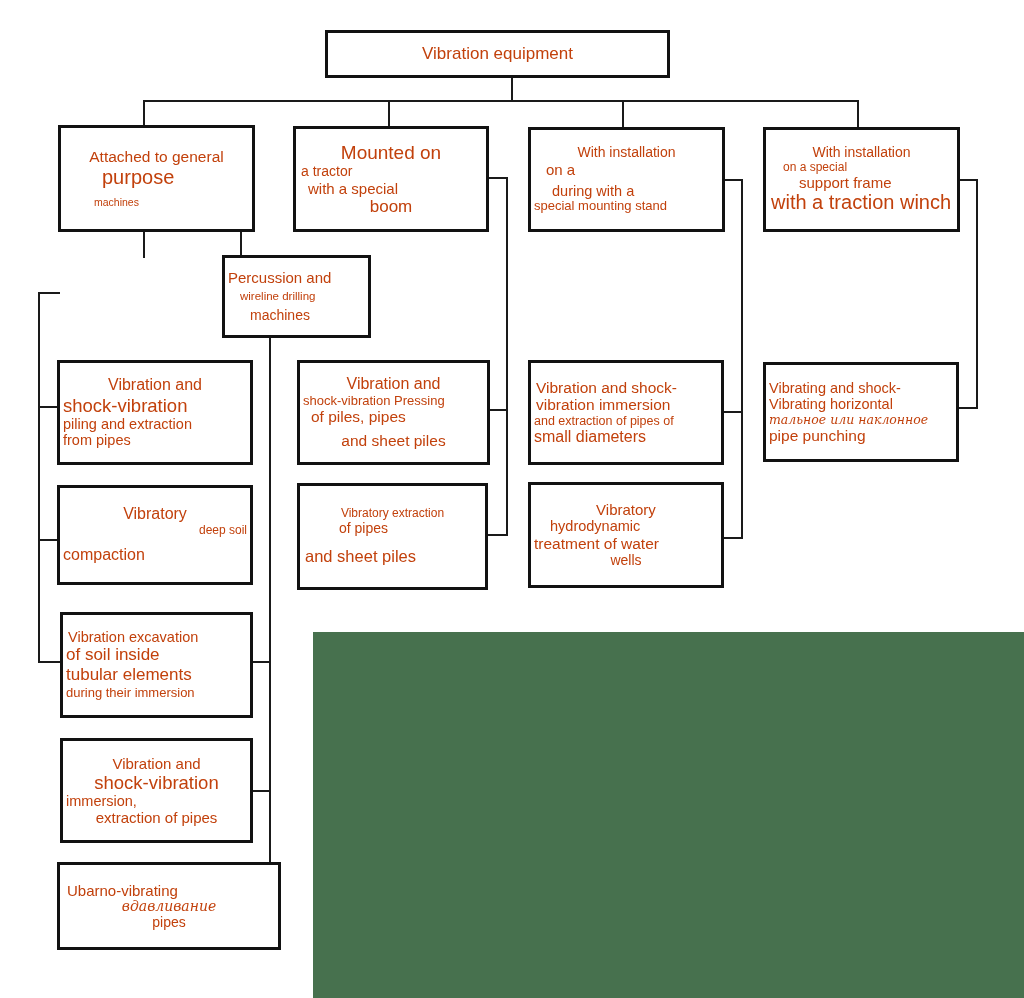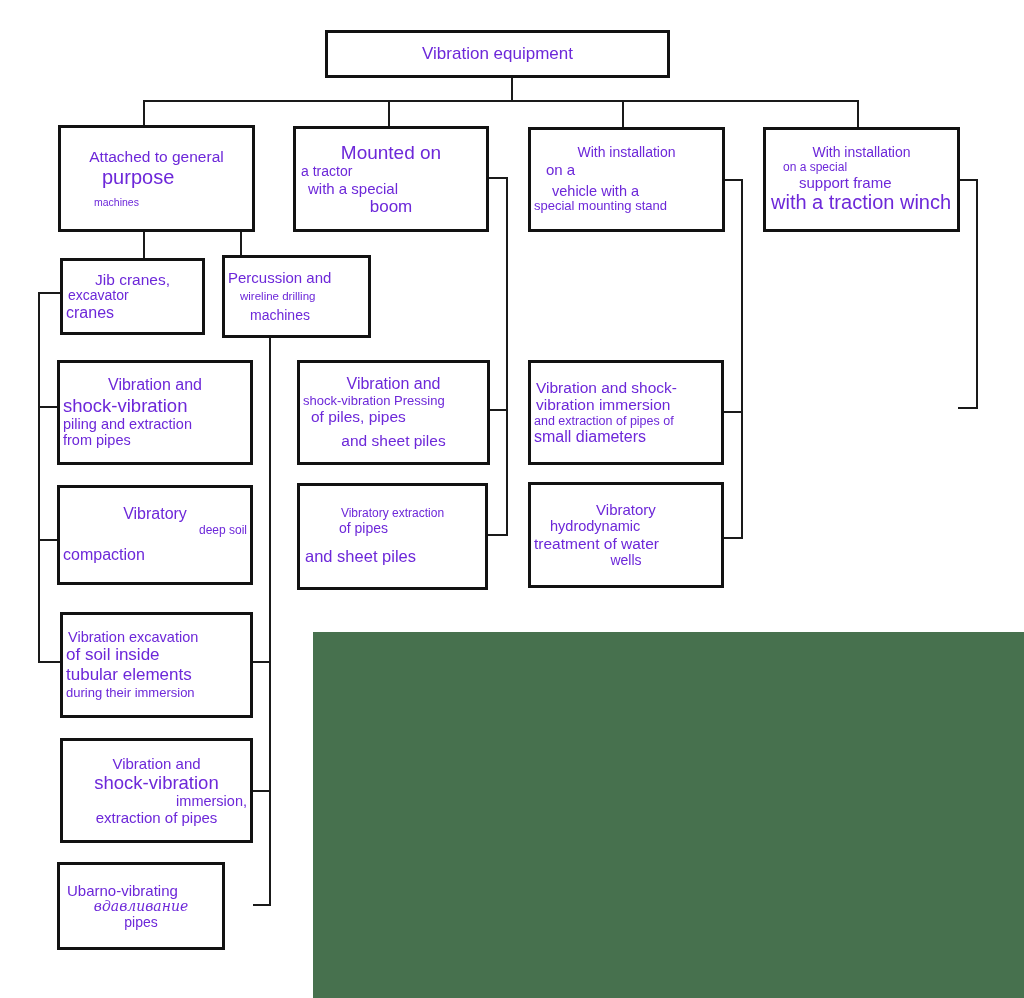--- a/index.html
+++ b/index.html
@@ -1,18 +1,18 @@
 <!DOCTYPE html>
 <html><head>
 <meta charset="utf-8">
 <style>
   html,body{margin:0;padding:0;background:#ffffff;}
   #canvas{
     position:relative;width:1024px;height:998px;background:#ffffff;overflow:hidden;
-    font-family:"Liberation Sans","DejaVu Sans",sans-serif;color:#6d28d9;
+    font-family:"Liberation Sans","DejaVu Sans",sans-serif;color:#c2410c;
   }
   .node{
     position:absolute;background:#ffffff;border:3px solid #121212;box-sizing:border-box;
     display:flex;flex-direction:column;justify-content:center;
     line-height:1.14;padding:4px 3px;
   }
   .node span{display:block;}
   .ln{white-space:nowrap;}
   .ital{font-style:italic;font-family:"DejaVu Serif","Liberation Serif",serif;}
   .cline{position:absolute;background:#1a1a1a;}
@@ -71,36 +71,31 @@
   <div class="node" style="left:293px;top:126px;width:196px;height:106px">
     <span class="ln" style="font-size:19px;text-align:center">Mounted on</span>
     <span class="ln" style="font-size:14px;padding-left:2px">a tractor</span>
     <span class="ln" style="font-size:15px;padding-left:9px">with a special</span>
     <span class="ln" style="font-size:17px;text-align:center">boom</span>
   </div>
 
   <div class="node" style="left:528px;top:127px;width:197px;height:105px">
     <span class="ln" style="font-size:14px;text-align:center">With installation</span>
     <span class="ln" style="font-size:15px;padding-left:12px">on a</span>
-    <span class="ln" style="font-size:14.5px;padding-left:18px;margin-top:5px">vehicle with a</span>
+    <span class="ln" style="font-size:14.5px;padding-left:18px;margin-top:5px">during with a</span>
     <span class="ln" style="font-size:13px">special mounting stand</span>
   </div>
 
   <div class="node" style="left:763px;top:127px;width:197px;height:105px">
     <span class="ln" style="font-size:14px;text-align:center">With installation</span>
     <span class="ln" style="font-size:12px;padding-left:14px">on a special</span>
     <span class="ln" style="font-size:15px;padding-left:30px;margin-top:0">support frame</span>
     <span class="ln" style="font-size:20px;padding-left:2px">with a traction winch</span>
   </div>
 
-  <div class="node" style="left:60px;top:258px;width:145px;height:77px">
-    <span class="ln" style="font-size:15.5px;text-align:center">Jib cranes,</span>
-    <span class="ln" style="font-size:14px;padding-left:2px">excavator</span>
-    <span class="ln" style="font-size:16px">cranes</span>
-  </div>
 
   <div class="node" style="left:222px;top:255px;width:149px;height:83px">
     <span class="ln" style="font-size:15px">Percussion and</span>
     <span class="ln" style="font-size:11.5px;padding-left:12px;margin-top:3px">wireline drilling</span>
     <span class="ln" style="font-size:14px;padding-left:22px;margin-top:5px">machines</span>
   </div>
 
   <div class="node" style="left:57px;top:360px;width:196px;height:105px">
     <span class="ln" style="font-size:16px;text-align:center">Vibration and</span>
     <span class="ln" style="font-size:18.5px">shock-vibration</span>
@@ -117,25 +112,25 @@
   <div class="node" style="left:60px;top:612px;width:193px;height:106px">
     <span class="ln" style="font-size:14.5px;padding-left:2px">Vibration excavation</span>
     <span class="ln" style="font-size:17px">of soil inside</span>
     <span class="ln" style="font-size:17px">tubular elements</span>
     <span class="ln" style="font-size:13px;margin-top:2px">during their immersion</span>
   </div>
 
   <div class="node" style="left:60px;top:738px;width:193px;height:105px">
     <span class="ln" style="font-size:15px;text-align:center">Vibration and</span>
     <span class="ln" style="font-size:18.5px;text-align:center">shock-vibration</span>
-    <span class="ln" style="font-size:14.5px;text-align:right">immersion,</span>
+    <span class="ln" style="font-size:14.5px;text-align:left">immersion,</span>
     <span class="ln" style="font-size:15px;text-align:center">extraction of pipes</span>
   </div>
 
-  <div class="node" style="left:57px;top:862px;width:168px;height:88px">
+  <div class="node" style="left:57px;top:862px;width:224px;height:88px">
     <span class="ln" style="font-size:15px;padding-left:4px">Ubarno-vibrating</span>
     <span class="ln ital" style="font-size:14px;text-align:center">вдавливание</span>
     <span class="ln" style="font-size:14px;text-align:center">pipes</span>
   </div>
 
   <div class="node" style="left:297px;top:360px;width:193px;height:105px">
     <span class="ln" style="font-size:16px;text-align:center">Vibration and</span>
     <span class="ln" style="font-size:13px">shock-vibration Pressing</span>
     <span class="ln" style="font-size:15.5px;padding-left:8px">of piles, pipes</span>
     <span class="ln" style="font-size:15.5px;text-align:center;margin-top:6px">and sheet piles</span>
@@ -154,16 +149,22 @@
     <span class="ln" style="font-size:16px;text-align:left">small diameters</span>
   </div>
 
   <div class="node" style="left:528px;top:482px;width:196px;height:106px">
     <span class="ln" style="font-size:15px;text-align:center">Vibratory</span>
     <span class="ln" style="font-size:14.5px;padding-left:16px">hydrodynamic</span>
     <span class="ln" style="font-size:15.5px">treatment of water</span>
     <span class="ln" style="font-size:14px;text-align:center">wells</span>
   </div>
 
+  <div class="node" style="left:763px;top:362px;width:196px;height:100px">
+    <span class="ln" style="font-size:14.5px">Vibrating and shock-</span>
+    <span class="ln" style="font-size:14.5px">Vibrating horizontal</span>
+    <span class="ln ital" style="font-size:12.5px">тальное или наклонное</span>
+    <span class="ln" style="font-size:15.5px">pipe punching</span>
+  </div>
 
   <div class="green" style="left: 313px; top: 632px; width: 711px; height: 366px; background: rgb(71, 113, 78);"></div>
 
 </div>
 
 </body></html>

